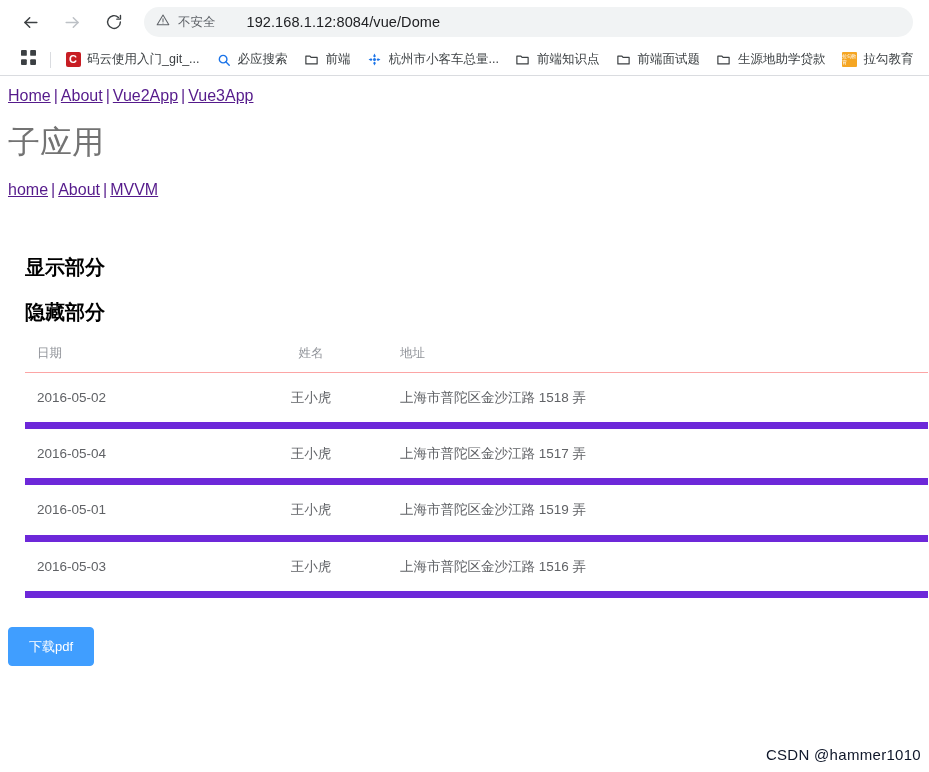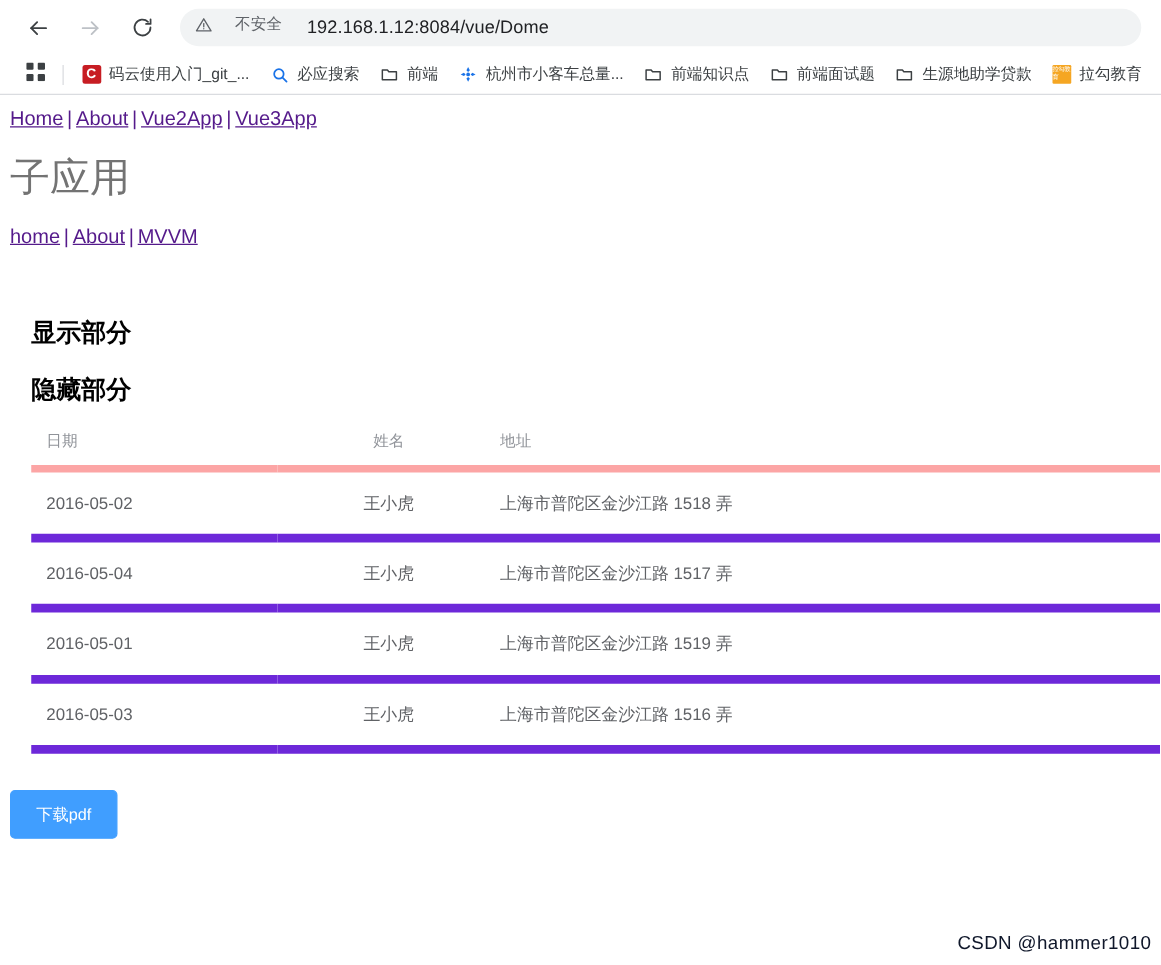--- a/index.html
+++ b/index.html
@@ -52,36 +52,36 @@
     align-items: center;
     background: #f1f3f4;
     border-radius: 16px;
     padding: 0 14px 0 8px;
     box-sizing: border-box;
     cursor: text;
     position: relative;
   }
   .security-chip {
     display: flex;
-    align-items: flex-start;
-    gap: 18px;
+    align-items: center;
+    gap: 8px;
     padding: 2px 7px 2px 4px;
     border-radius: 12px;
     flex: 0 0 auto;
   }
   .security-label {
     font-size: 12.5px;
     color: #5f6368;
     line-height: 1;
     white-space: nowrap;
   }
   .omni-url {
     font-size: 14.5px;
     color: #202124;
-    margin-left: 13px;
+    margin-left: 24px;
     white-space: nowrap;
     overflow: hidden;
     text-overflow: ellipsis;
     letter-spacing: 0.1px;
   }
 
   
   .bookmarks-bar {
     height: 32px;
     display: flex;
@@ -230,21 +230,21 @@
     margin-top: 24px;
     border-collapse: collapse;
     font-family: "Liberation Sans", "DejaVu Sans", sans-serif;
   }
   .el-table th {
     text-align: left;
     font-size: 12.5px;
     font-weight: normal;
     color: #909399;
     padding: 0 0 13px 0;
-    border-bottom: 6px solid #fca5a5;
+    border-bottom: 1px solid #fca5a5;
     line-height: 1;
   }
   .el-table td {
     font-size: 13.5px;
     color: #606266;
     padding: 17px 0 16px 0;
     border-bottom: 7px solid #6d28d9;
     line-height: 1.2;
   }
   .el-table th:nth-child(1), .el-table td:nth-child(1) { width: 185px; padding-left: 12px; }

